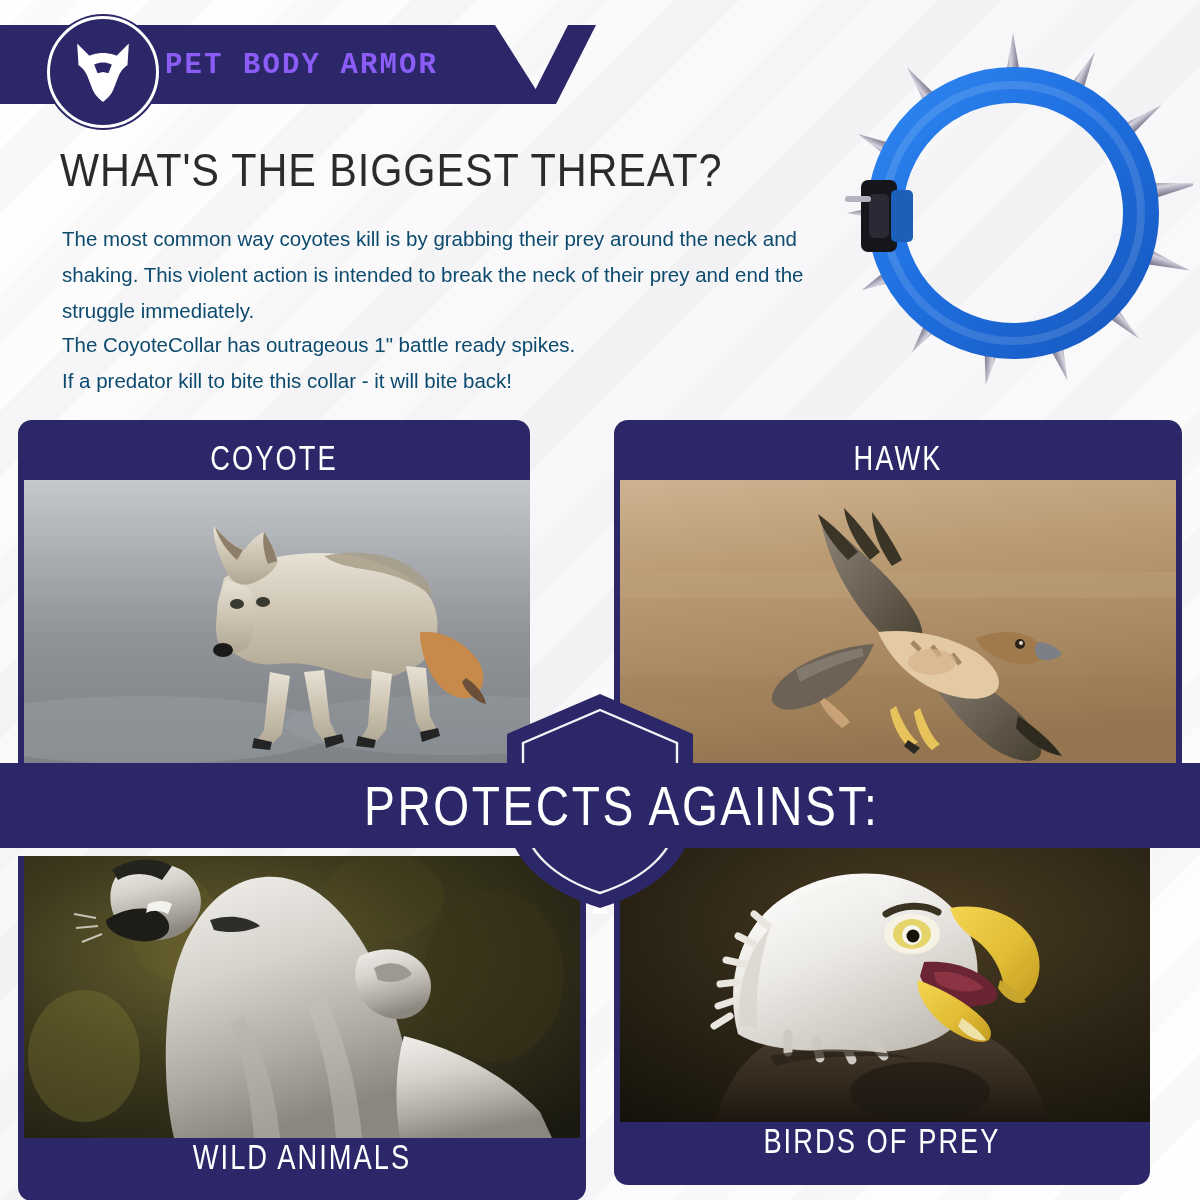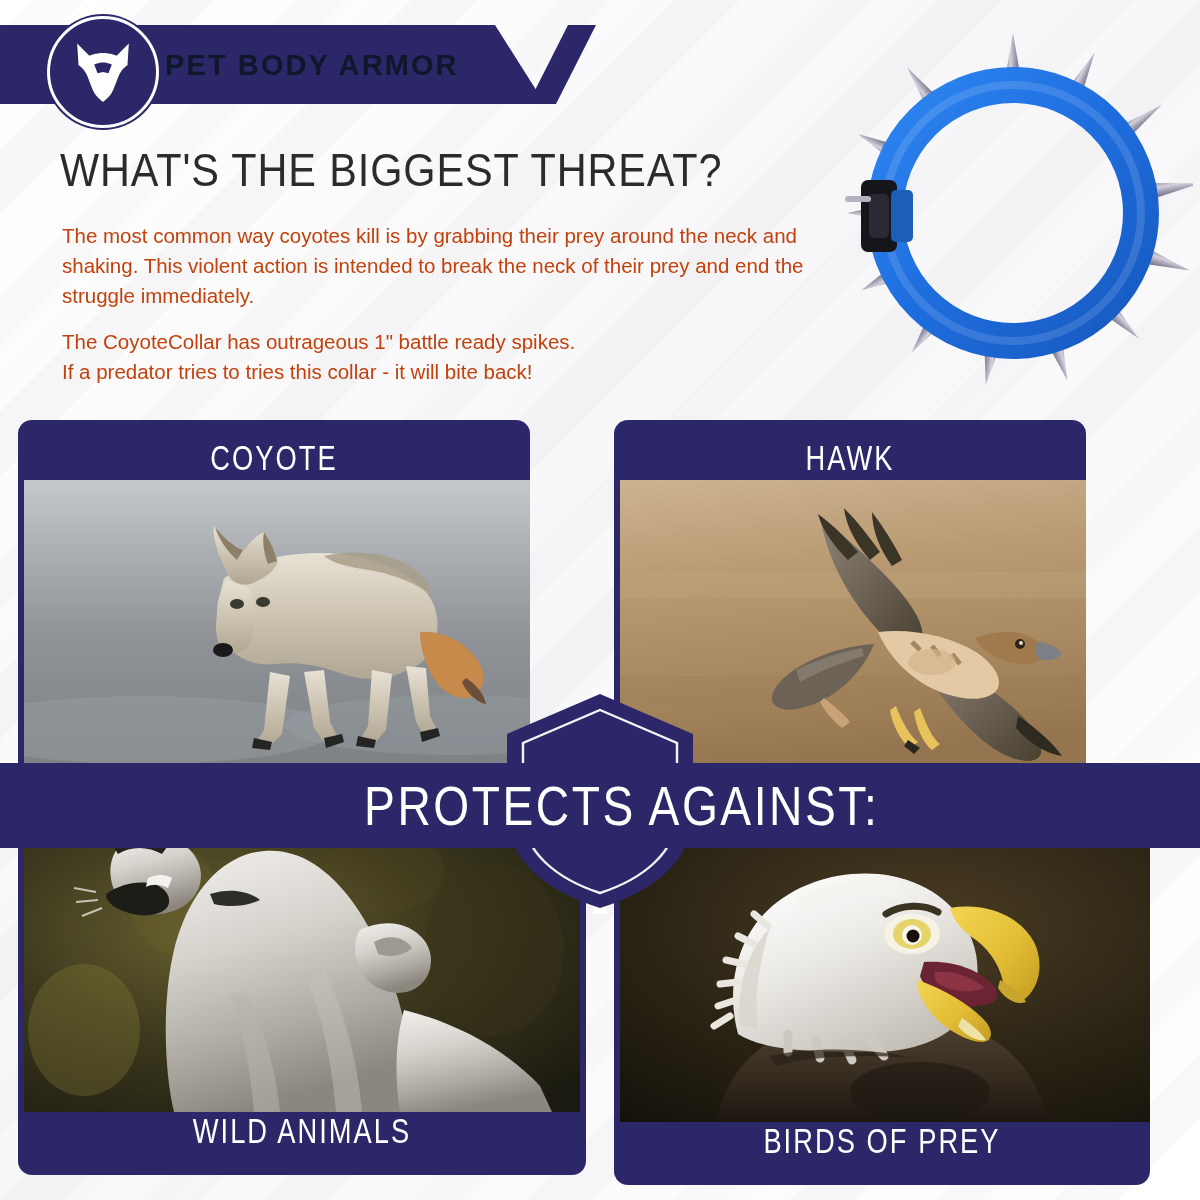--- a/index.html
+++ b/index.html
@@ -57,23 +57,24 @@
     background: var(--navy);
     clip-path: polygon(40px 0, 68px 0, 28px 100%, 0 100%);
     z-index: 2;
   }
   .header-title {
     position: absolute;
     left: 165px; top: 49px;
     font-size: 29px;
     font-weight: bold;
     letter-spacing: 2.1px;
-    color: #0f172a;
+    color: #8b5cf6;
     z-index: 4;
     white-space: nowrap;
+    font-family: Liberation Mono, monospace;
   }
   .logo-badge {
     position: absolute;
     left: 47px; top: 16px;
     width: 112px; height: 112px;
     border-radius: 50%;
     background: var(--navy);
     border: 3px solid #ffffff;
     box-shadow: 0 0 0 2px var(--navy);
     z-index: 5;
@@ -95,22 +96,22 @@
     transform: scaleX(0.90);
     transform-origin: left center;
     white-space: nowrap;
     z-index: 3;
   }
   .para {
     position: absolute;
     left: 62px;
     width: 745px;
     font-size: 20.5px;
-    line-height: 30px;
-    color: #c2410c;
+    line-height: 36px;
+    color: #0c4a6e;
     z-index: 3;
   }
   .para-1 { top: 221px; }
   .para-2 { top: 327px; }
 
   
   .collar-wrap {
     position: absolute;
     left: 833px; top: 18px;
     width: 360px; height: 390px;
@@ -120,23 +121,23 @@
 
   
   .card {
     position: absolute;
     background: var(--navy);
     z-index: 2;
     overflow: hidden;
   }
   .card-tl { left: 18px;  top: 420px;  width: 512px; height: 352px;
              border-radius: 14px 14px 0 0; }
-  .card-tr { left: 614px; top: 420px;  width: 472px; height: 352px;
+  .card-tr { left: 614px; top: 420px;  width: 568px; height: 352px;
              border-radius: 14px 14px 0 0; }
-  .card-bl { left: 18px;  top: 830px;  width: 568px; height: 345px;
+  .card-bl { left: 18px;  top: 856px;  width: 568px; height: 345px;
              border-radius: 0 0 14px 14px; padding-left: 6px; }
   .card-br { left: 614px; top: 840px;  width: 536px; height: 345px;
              border-radius: 0 0 14px 14px; }
 
   .card-label {
     position: absolute;
     left: 0; width: 100%;
     text-align: center;
     font-family: "Liberation Sans Narrow", "Liberation Sans", sans-serif;
     color: #ffffff;
@@ -210,21 +211,21 @@
   </div>
 
   <div class="header-title">PET BODY ARMOR</div>
 
   <div class="headline">WHAT'S THE BIGGEST THREAT?</div>
 
   <div class="para para-1">The most common way coyotes kill is by grabbing their prey around the neck and shaking. This violent action is intended to break the neck of their prey and end the struggle immediately.</div>
 
   <div class="para para-2">
     <div>The CoyoteCollar has outrageous 1" battle ready spikes.</div>
-    <div>If a predator tries to tries this collar - it will bite back!</div>
+    <div>If a predator kill to bite this collar - it will bite back!</div>
   </div>
 
   <div class="collar-wrap">
     <svg viewBox="0 0 360 390">
       <defs>
         <linearGradient id="collarGrad" x1="0" y1="0" x2="1" y2="1">
           <stop offset="0%" stop-color="#2E86F0"></stop>
           <stop offset="45%" stop-color="#1F6FE0"></stop>
           <stop offset="100%" stop-color="#1759C0"></stop>
         </linearGradient>

